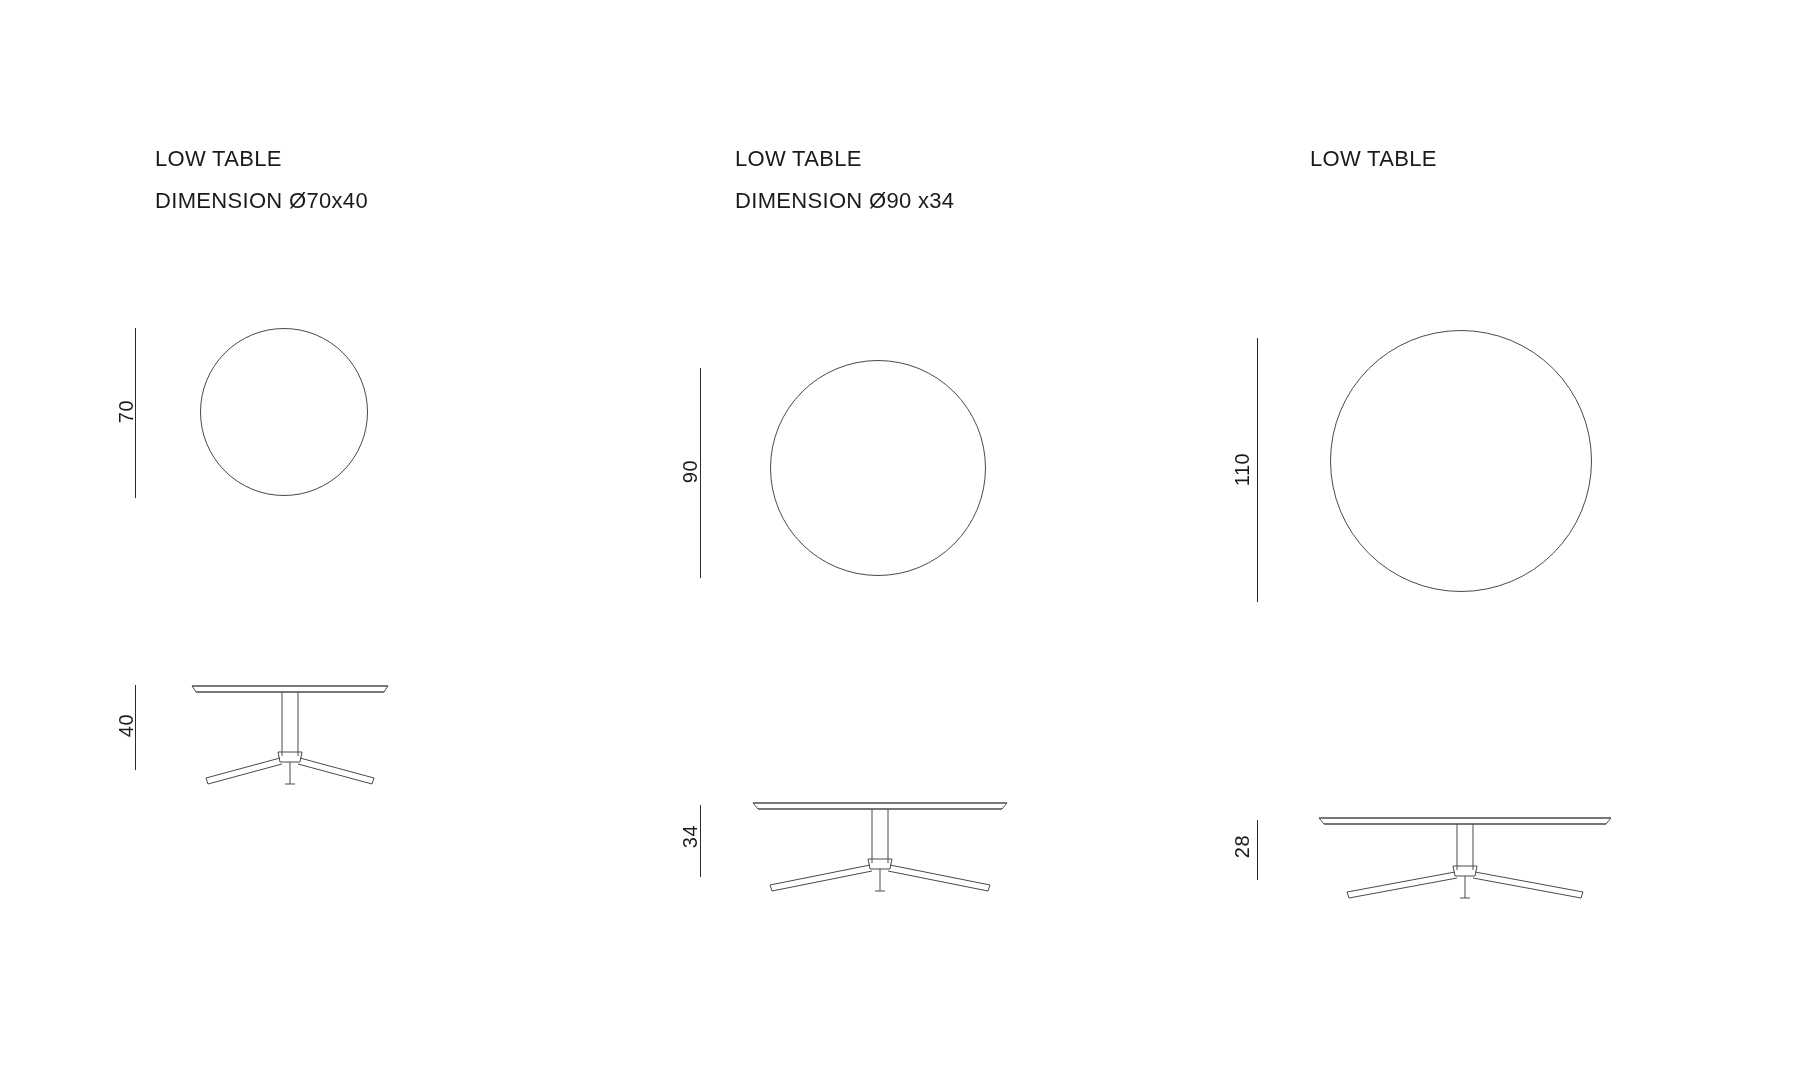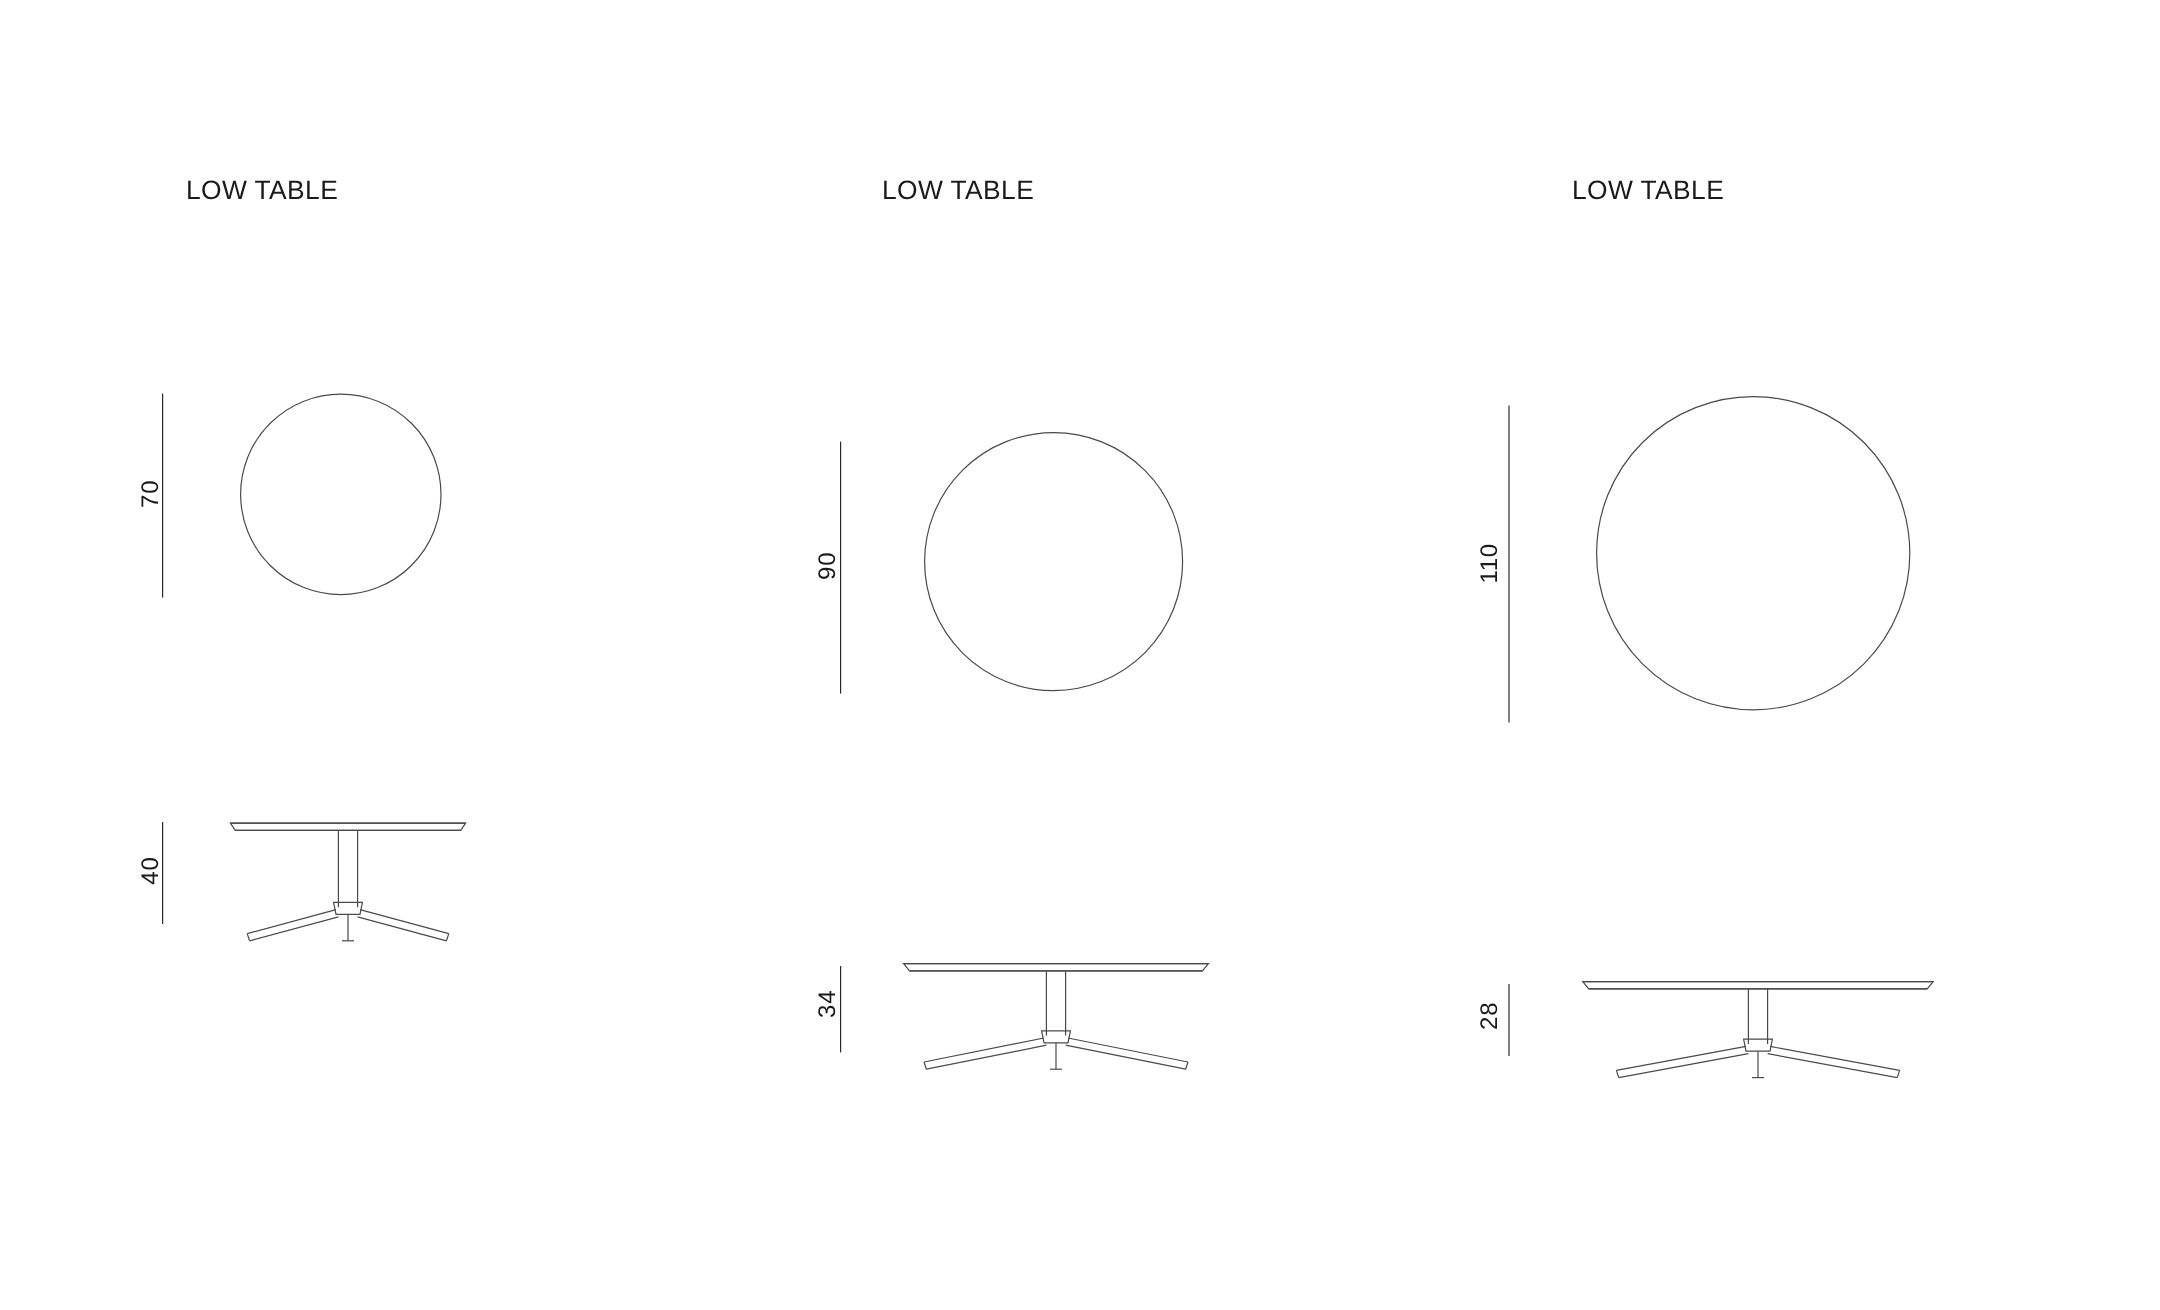--- a/index.html
+++ b/index.html
@@ -76,20 +76,21 @@
 </style>
 </head>
 <body>
 
 <div class="sheet">
 
   <div class="spec-col col-0">
 
     <div class="titles">
       <div class="title-line">LOW TABLE</div>
+      <div class="title-line">DIMENSION Ø70x40</div>
     </div>
 
     <div class="dim-rule" style="left:25px; top:328px; height:170px;"></div>
     <span class="dim-label" style="left:-14px; top:400px; width:60px; text-align:center;">70</span>
 
     <div class="plan-wrap" style="left:90px; top:328px;">
       <div class="circle" style="width:168px; height:168px;"></div>
     </div>
 
     <div class="dim-rule" style="left:25px; top:685px; height:85px;"></div>
@@ -118,20 +119,21 @@
           <path d="M 115 124 L 125 124"></path>
         </g>
       </svg>
     </div>
   </div>
 
   <div class="spec-col col-1">
 
     <div class="titles">
       <div class="title-line">LOW TABLE</div>
+      <div class="title-line">DIMENSION Ø90 x34</div>
     </div>
 
     <div class="dim-rule" style="left:10px; top:368px; height:210px;"></div>
     <span class="dim-label" style="left:-30px; top:460px; width:60px; text-align:center;">90</span>
 
     <div class="plan-wrap" style="left:80px; top:360px;">
       <div class="circle" style="width:216px; height:216px;"></div>
     </div>
 
     <div class="dim-rule" style="left:10px; top:805px; height:72px;"></div>

